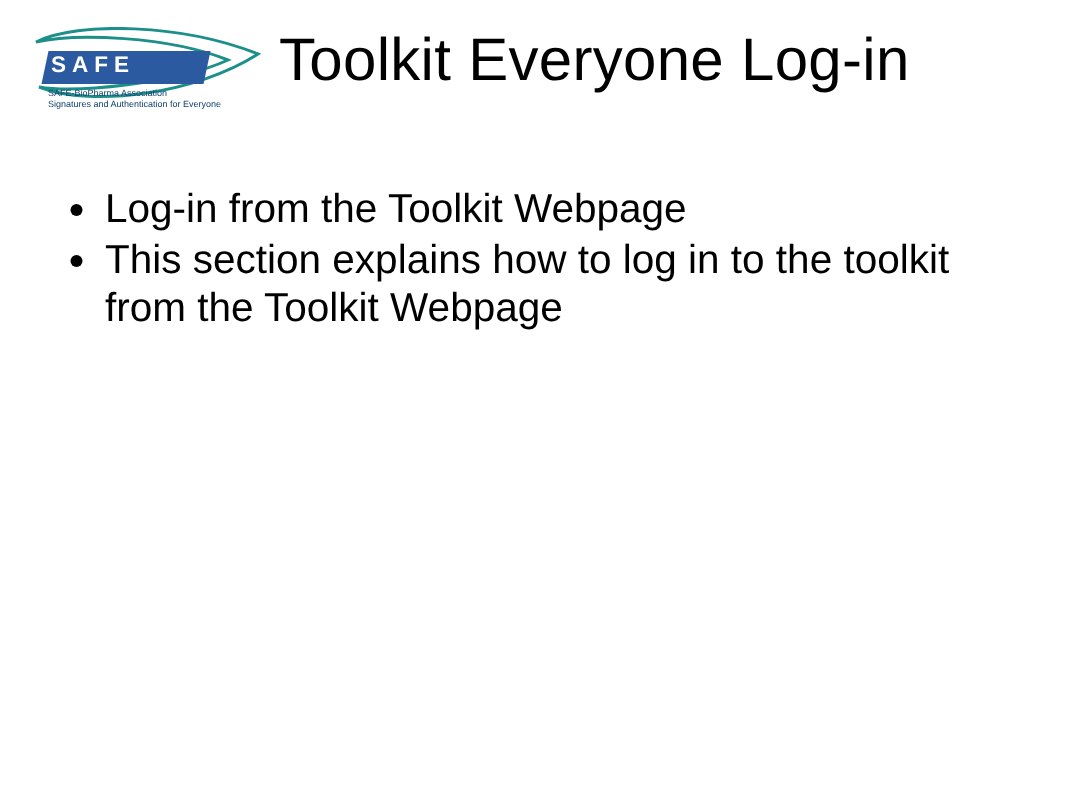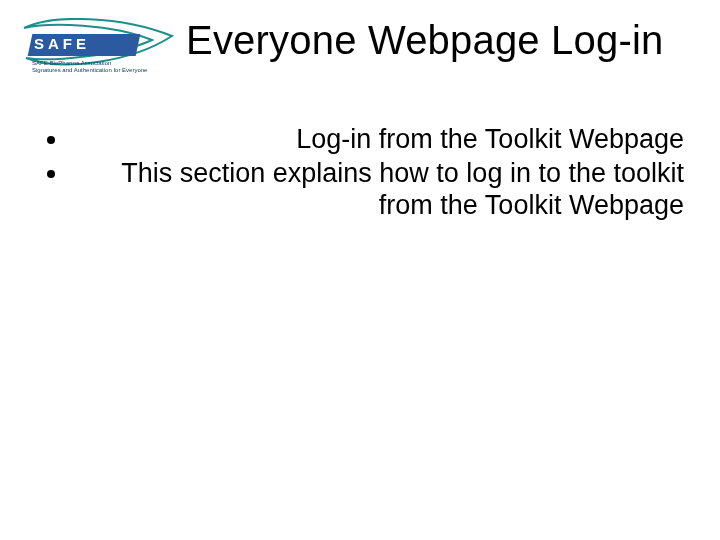--- a/index.html
+++ b/index.html
@@ -73,21 +73,20 @@
   .body {
     position: absolute;
     left: 36px;
     top: 124px;
     right: 36px;
   }
   .bullets {
     list-style: disc;
     margin: 0;
     padding-left: 34px;
-    text-align: right;
   }
   .bullets li {
     font-size: 27px;
     line-height: 1.18;
     margin-bottom: 2px;
   }
 </style>
 </head>
 <body>
 
@@ -98,21 +97,21 @@
       <path d="M2 10 C 30 -4, 100 -2, 150 18 C 110 44, 40 54, 4 40 C 28 44, 95 38, 130 22 C 90 6, 28 4, 2 10 Z" fill="none" stroke="#1c8f8a" stroke-width="2"></path>
     </svg>
     <div class="logo-bar"></div>
     <div class="logo-text-main">SAFE</div>
     <div class="logo-sub">
       <div>SAFE-BioPharma Association</div>
       <div>Signatures and Authentication for Everyone</div>
     </div>
   </div>
 
-  <div class="title">Everyone Webpage Log-in</div>
+  <div class="title">Toolkit Everyone Log-in</div>
 
   <div class="body">
     <ul class="bullets">
       <li>Log-in from the Toolkit Webpage</li>
       <li>This section explains how to log in to the toolkit from the Toolkit Webpage</li>
     </ul>
   </div>
 
 </div>
 

